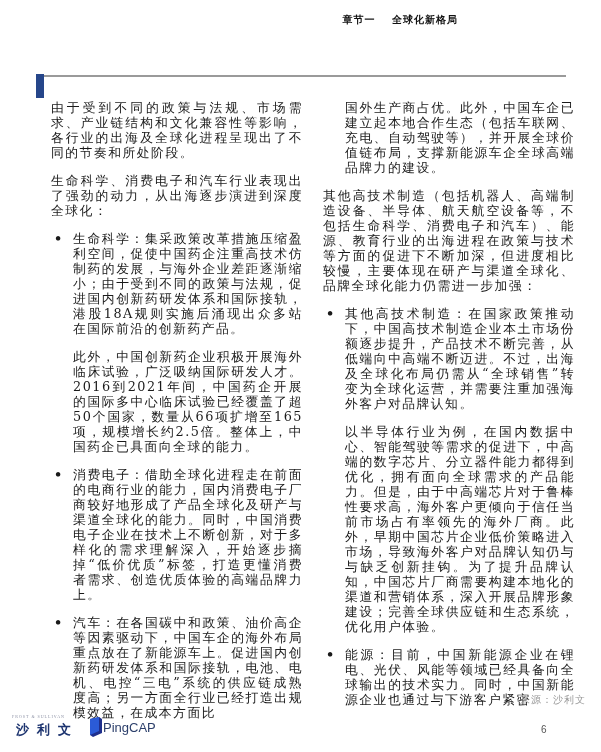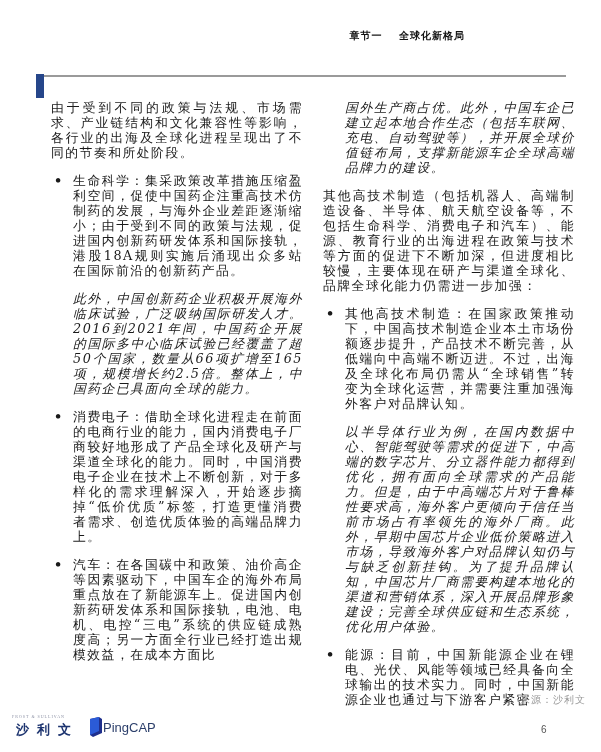--- a/index.html
+++ b/index.html
@@ -1,30 +1,30 @@
 <!DOCTYPE html>
 <html><head>
 <meta charset="utf-8">
 <style>
   html, body { margin:0; padding:0; background:#ffffff; }
   body { width:601px; height:752px; position:relative; overflow:hidden;
          font-family:"DejaVu Serif", serif; color:#1a1a1a; }
-  .header { position:absolute; top:26px; left:0; width:494px; height:20px;margin-left:7px; }
+  .header { position:absolute; top:10px; left:0; width:494px; height:20px; }
   .header-text { position:absolute; right:36px; top:3px; font-size:10px; font-weight:bold; letter-spacing:1px; color:#111; }
   .header-text span { margin-left:12px; }
   .rule { position:absolute; top:75px; left:44px; width:522px; height:2px; background:#9a9a9a; }
   .accent-block { position:absolute; top:74px; left:36px; width:8px; height:24px; background:#26468a; }
   .col { position:absolute; top:100px; font-size:12.8px; line-height:15px; letter-spacing:1.5px; text-align:justify; }
   .col-left { left:51px; width:252px; }
   .col-right { left:323px; width:252px; }
   p { margin:0 0 13px 0; }
   .bullet { position:relative; padding-left:22px; margin-bottom:13px; }
   .bullet .dot { position:absolute; left:3px; top:0; font-weight:bold; }
   .bullet b { font-weight:normal; }
-  .sub { padding-left:22px; margin-bottom:13px;font-style:italic; }
+  .sub { padding-left:22px; margin-bottom:13px; }
   .source { position:absolute; top:693px; left:520px; font-size:10px; color:#999; letter-spacing:1px; }
   .page-num { position:absolute; top:724px; left:541px; font-family:"Liberation Sans", sans-serif; font-size:10px; color:#555; }
   .footer-logos { position:absolute; top:712px; left:12px; height:30px; width:180px; }
   .fs-top { position:absolute; left:0; top:2px; font-family:"Liberation Serif", serif; font-size:4px; letter-spacing:1px; color:#8a8fa3; }
   .fs-cn { position:absolute; left:4px; top:9px; font-family:"DejaVu Sans", sans-serif; font-size:13px; font-weight:bold; letter-spacing:8px; color:#1e3570; }
   .pc-icon { position:absolute; left:78px; top:5px; width:12px; height:20px; }
   .pc-text { position:absolute; left:91px; top:8px; font-family:"Liberation Sans", sans-serif; font-size:13px; color:#2c3f6b; }
 </style>
 </head>
 <body>
@@ -33,20 +33,21 @@
   <div class="header-text">
     <span>章节一</span>
     <span>全球化新格局</span>
   </div>
 </div>
 <div class="rule"></div>
 <div class="accent-block"></div>
 
 <div class="col col-left">
   <p>由于受到不同的政策与法规、市场需求、产业链结构和文化兼容性等影响，各行业的出海及全球化进程呈现出了不同的节奏和所处阶段。</p>
+  <p>生命科学、消费电子和汽车行业表现出了强劲的动力，从出海逐步演进到深度全球化：</p>
 
   <div class="bullet">
     <span class="dot">•</span>
     <b>生命科学：</b><span>集采政策改革措施压缩盈利空间，促使中国药企注重高技术仿制药的发展，与海外企业差距逐渐缩小；由于受到不同的政策与法规，促进国内创新药研发体系和国际接轨，港股18A规则实施后涌现出众多站在国际前沿的创新药产品。</span>
   </div>
   <div class="sub">此外，中国创新药企业积极开展海外临床试验，广泛吸纳国际研发人才。2016到2021年间，中国药企开展的国际多中心临床试验已经覆盖了超50个国家，数量从66项扩增至165项，规模增长约2.5倍。整体上，中国药企已具面向全球的能力。</div>
 
   <div class="bullet">
     <span class="dot">•</span>
     <b>消费电子：</b><span>借助全球化进程走在前面的电商行业的能力，国内消费电子厂商较好地形成了产品全球化及研产与渠道全球化的能力。同时，中国消费电子企业在技术上不断创新，对于多样化的需求理解深入，开始逐步摘掉“低价优质”标签，打造更懂消费者需求、创造优质体验的高端品牌力上。</span>

